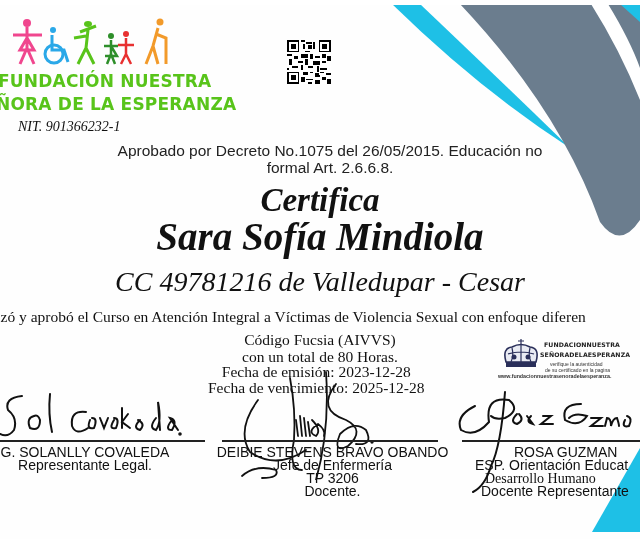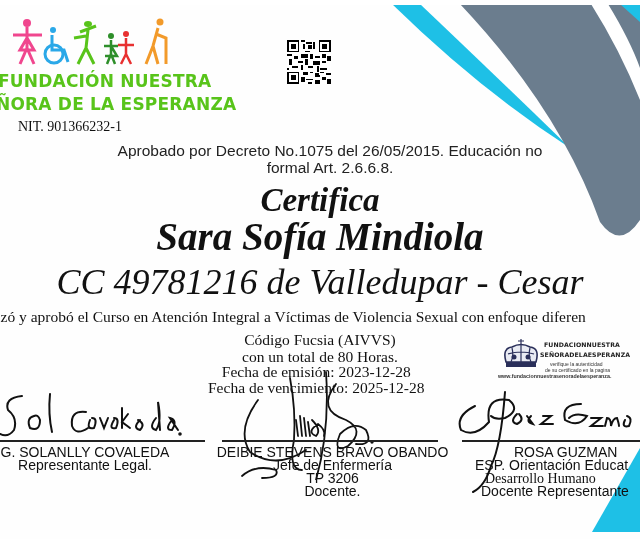--- a/index.html
+++ b/index.html
@@ -14,42 +14,42 @@
     
     .logo { position: absolute; left: 0; top: 18px; width: 220px; height: 125px; }
     .logo-figures { position: absolute; left: 8px; top: 0px; width: 160px; height: 52px; }
     .logo-line1, .logo-line2 {
       position: absolute; left: 0; font-family: "DejaVu Sans", sans-serif; font-weight: bold;
       color: #58c41a; letter-spacing: 0.2px; white-space: nowrap; font-size: 17px;
       transform: scaleY(1.05);
     }
     .logo-line1 { top: 53px; left: -2px; }
     .logo-line2 { top: 76px; left: -4px; }
-    .nit { position: absolute; left: 18px; top: 101px; font-family: "Liberation Serif", serif; font-size: 14px; color: #111; }
+    .nit { position: absolute; left: 18px; top: 101px; font-family: "Liberation Serif", serif; font-style: italic; font-size: 14px; color: #111; }
 
     
     .qr { position: absolute; left: 287px; top: 40px; width: 44px; height: 44px; }
 
     
     .approved {
       position: absolute; left: 60px; top: 142px; width: 540px; text-align: center;
       font-family: "Liberation Sans", sans-serif; font-size: 15.5px; line-height: 17px; color: #222;
     }
 
     .certifica {
       position: absolute; left: 0; top: 182px; width: 640px; text-align: center;
       font-family: "Liberation Serif", serif; font-style: italic; font-weight: bold; font-size: 33px; line-height: 36px;
     }
     .name {
       position: absolute; left: 0; top: 215px; width: 640px; text-align: center;
       font-family: "Liberation Serif", serif; font-style: italic; font-weight: bold; font-size: 39px; line-height: 44px;
     }
     .cc {
       position: absolute; left: 0; top: 266px; width: 640px; text-align: center;
-      font-family: "Liberation Serif", serif; font-style: italic; font-size: 36px; line-height: 32px; color: #111;
+      font-family: "Liberation Serif", serif; font-style: italic; font-size: 28px; line-height: 32px; color: #111;
     }
 
     .course {
       position: absolute; left: -8px; top: 308px; width: 660px; white-space: nowrap;
       font-family: "Liberation Serif", serif; font-size: 15.5px; line-height: 17px;
     }
     .course-line2, .course-line3 {
       position: absolute; left: 0; width: 640px; text-align: center;
       font-family: "Liberation Serif", serif; font-size: 15.5px; line-height: 17px; margin-top: 6px;
     }

